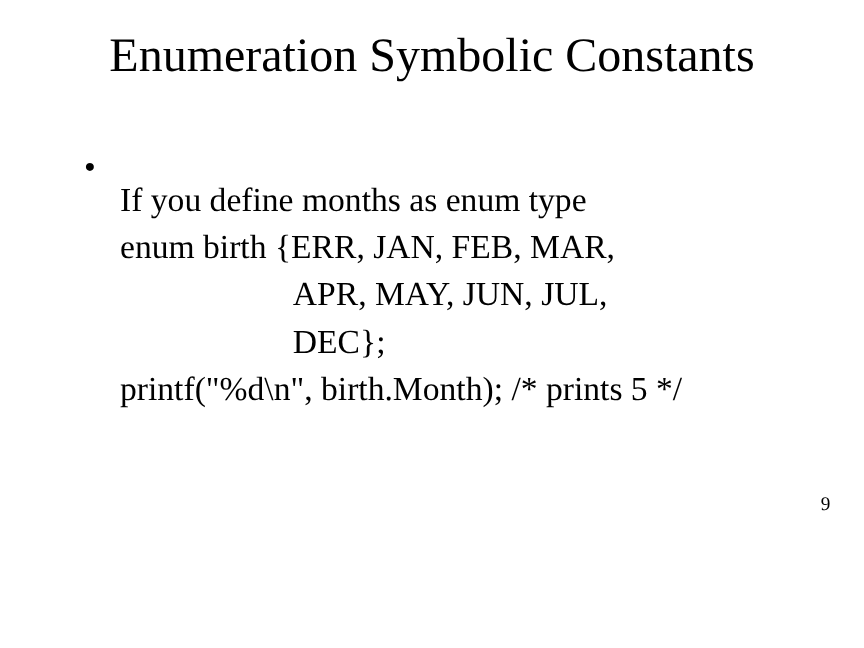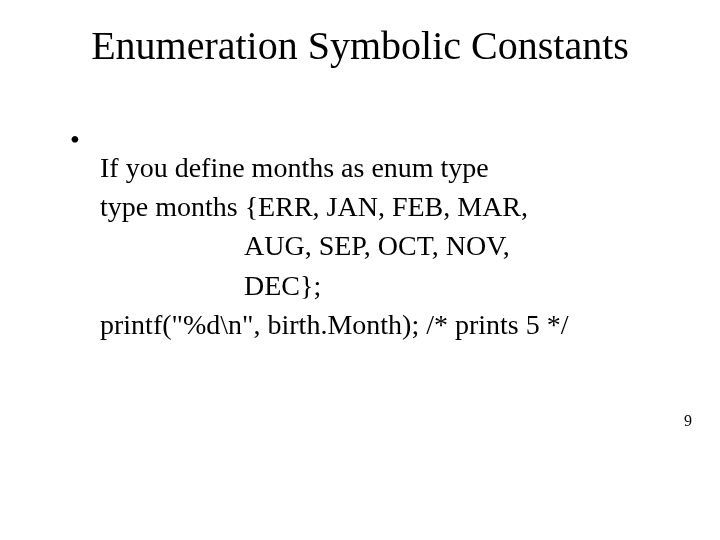--- a/index.html
+++ b/index.html
@@ -69,22 +69,22 @@
 
   <div class="title">Enumeration Symbolic Constants</div>
 
   <div class="body">
 
     <div class="bullet-row">
       <div class="bullet-mark">•</div>
       <div class="bullet-text">If you define months as enum type</div>
     </div>
 
-    <div class="indent1">type months {ERR, JAN, FEB, MAR,</div>
-    <div class="indent2">AUG, SEP, OCT, NOV,</div>
+    <div class="indent1">enum birth {ERR, JAN, FEB, MAR,</div>
+    <div class="indent2">APR, MAY, JUN, JUL,</div>
     <div class="indent2">DEC};</div>
     <div class="indent1">printf("%d\n", birth.Month);    /* prints 5 */</div>
 
   </div>
 
   <div class="pagenum">9</div>
 
 </div>
 
 </body></html>

